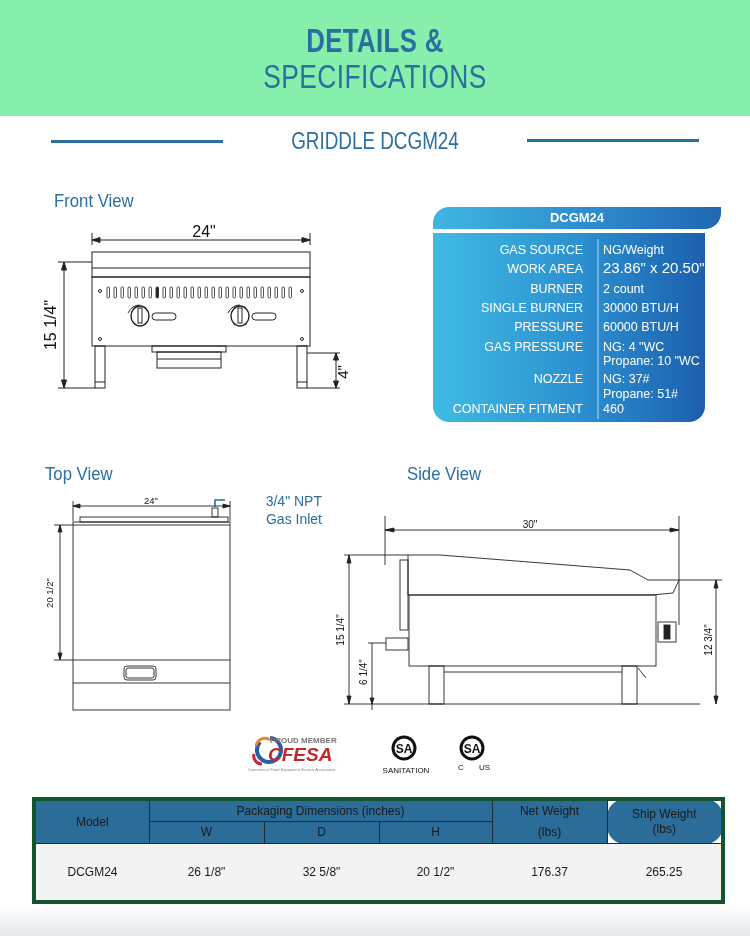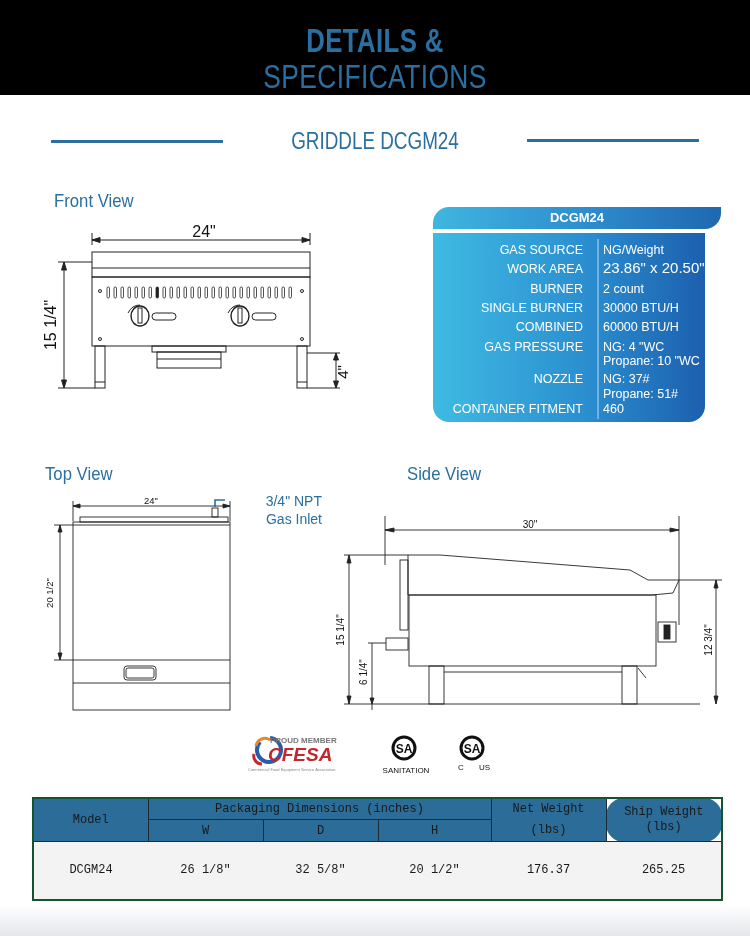--- a/index.html
+++ b/index.html
@@ -1,19 +1,19 @@
 <!DOCTYPE html>
 <html><head>
 <meta charset="utf-8">
 <style>
   * { box-sizing: border-box; margin: 0; padding: 0; }
   html, body { width: 750px; height: 936px; background: #ffffff; overflow: hidden; }
   body { position: relative; font-family: "Liberation Sans", "DejaVu Sans", sans-serif; color: #222; }
 
-  .hero { position: absolute; left: 0; top: 0; width: 750px; height: 95px; background: #000000; }
+  .hero { position: absolute; left: 0; top: 0; width: 750px; height: 116px; background: #86efac; }
   .hero-line1 { position: absolute; left: 0; width: 750px; top: 22px; text-align: center;
     font-family: "Liberation Sans", sans-serif; font-weight: bold; font-size: 33px; color: #2a6fa0;
     transform: scaleX(0.78); letter-spacing: 0.5px; }
   .hero-line2 { position: absolute; left: 0; width: 750px; top: 58px; text-align: center;
     font-family: "Liberation Sans", sans-serif; font-size: 33px; color: #2a6fa0;
     transform: scaleX(0.80); letter-spacing: 0.5px; }
 
   .subtitle-line { position: absolute; top: 140px; height: 3px; background: #2a6fa0; }
   .subtitle { position: absolute; left: 0; width: 750px; top: 128px; text-align: center;
     font-size: 23px; color: #2a6fa0; transform: scaleX(0.82); }
@@ -33,21 +33,21 @@
   .spec-value.big { font-size: 15px; }
 
   .drawing { position: absolute; }
   .dim-text { font-family: "Liberation Sans", sans-serif; fill: #111; }
 
   .gas-inlet { position: absolute; left: 262px; top: 492px; color: #2a6fa0; font-size: 14px; line-height: 18px; text-align: right; width: 60px; }
 
   .logos { position: absolute; left: 246px; top: 730px; }
 
   .spec-table { position: absolute; left: 32px; top: 797px; width: 689px; height: 100px;
-    border: 2px solid #14532d; border-collapse: collapse; table-layout: fixed; font-family: Liberation Mono, monospace; }
+    border: 4px solid #14532d; border-collapse: collapse; table-layout: fixed; }
   .spec-table th { background: #2b6c98; color: #1a1a1a; font-weight: normal; font-size: 12px;
     border: 1px solid #1d2b36; text-align: center; vertical-align: middle; }
   .spec-table td { background: #f3f3f3; font-size: 12px; text-align: center; color: #1a1a1a; height: 58px; }
   .bottom-fade { position: absolute; left: 0; top: 905px; width: 750px; height: 31px;
     background: linear-gradient(180deg, #ffffff 0%, #eceef1 70%, #e5e7ea 100%); }
 </style>
 </head>
 <body>
 
 <div class="hero">
@@ -157,21 +157,21 @@
   </div>
   <div class="spec-row" style="top:49px;">
     <span class="spec-label">BURNER</span>
     <span class="spec-value">2 count</span>
   </div>
   <div class="spec-row" style="top:68px;">
     <span class="spec-label">SINGLE BURNER</span>
     <span class="spec-value">30000 BTU/H</span>
   </div>
   <div class="spec-row" style="top:87px;">
-    <span class="spec-label">COMBINED</span>
+    <span class="spec-label">PRESSURE</span>
     <span class="spec-value">60000 BTU/H</span>
   </div>
   <div class="spec-row" style="top:107px;">
     <span class="spec-label">GAS PRESSURE</span>
     <span class="spec-value">NG: 4 "WC</span>
     <span class="spec-value" style="top:14px;">Propane: 10 "WC</span>
   </div>
   <div class="spec-row" style="top:139px;">
     <span class="spec-label">NOZZLE</span>
     <span class="spec-value">NG: 37#</span>

